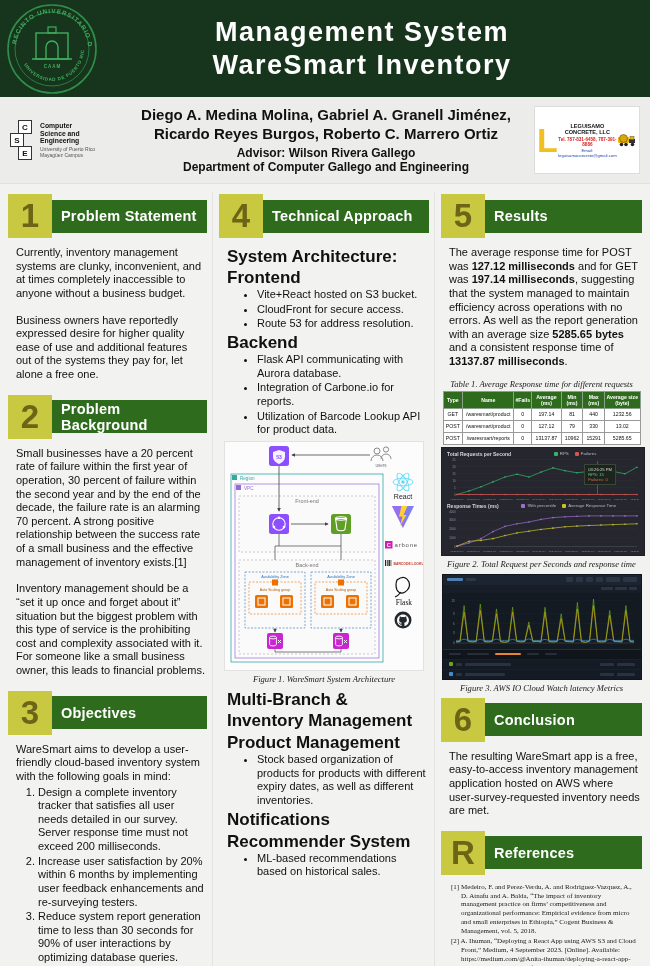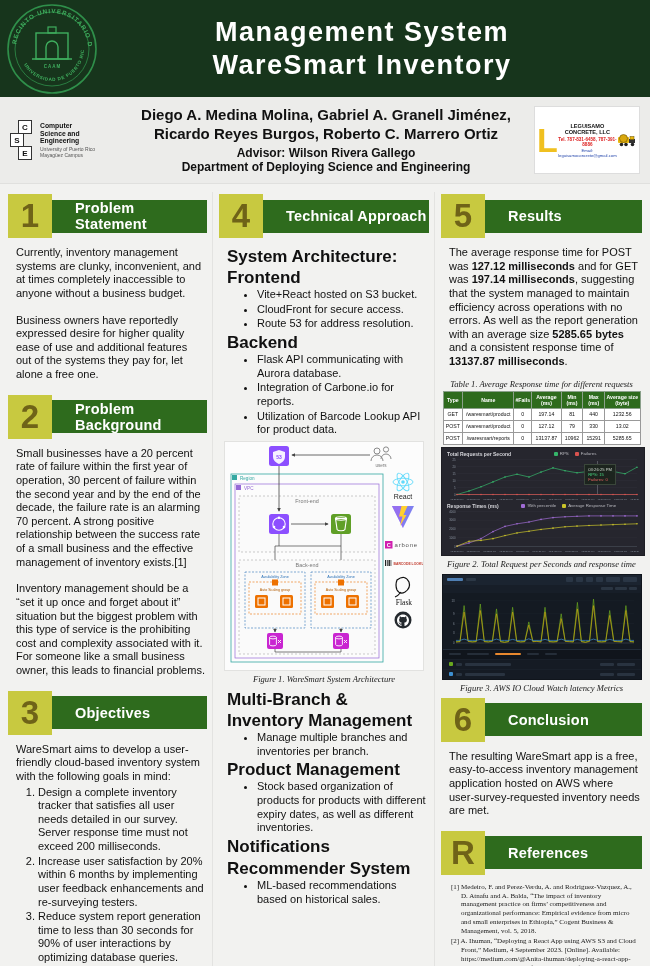--- a/index.html
+++ b/index.html
@@ -35,21 +35,21 @@
   
   .grid{display:grid;grid-template-columns:205px 216px 201px;gap:6px;padding:8px 8px 0 8px;}
   .col{min-width:0;}
   .col-1,.col-2{border-right:1px solid #e3e3e1;padding-right:5px;}
 
   
   .sec{display:flex;align-items:center;margin:2px 0 8px 0;}
   .badge{width:44px;height:44px;background:#c8c940;color:#6f6318;font-size:33px;font-weight:bold;
          display:flex;align-items:center;justify-content:center;flex:0 0 44px;}
   .bar{flex:1;height:33px;background:#2e6b1d;color:#fff;font-weight:bold;font-size:14.5px;
-       display:flex;align-items:center;padding-left:23px;letter-spacing:0.2px;}
+       display:flex;align-items:center;padding-left:9px;letter-spacing:0.2px;}
 
   .txt{font-size:11px;line-height:1.24;padding:0 2px 0 8px;}
   .txt p{margin:0 0 13px 0;}
   .txt-tight p{margin:0 0 10px 0;}
   ol.obj{margin:2px 0 0 0;padding-left:22px;}
   ol.obj li{margin-bottom:1px;}
   .inline-head{font-weight:bold;font-size:17px;}
   ul.bul{margin:0;padding-left:30px;}
   ul.bul li{margin-bottom:1px;}
   .feat{margin-bottom:1px;}
@@ -148,21 +148,21 @@
           <div>Mayagüez Campus</div>
         </div>
       </div>
     </div>
     <div class="authors">
       <div class="authors-main">
         <div>Diego A. Medina Molina, Gabriel A. Granell Jiménez,</div>
         <div>Ricardo Reyes Burgos, Roberto C. Marrero Ortiz</div>
       </div>
       <div class="authors-advisor">Advisor: Wilson Rivera Gallego</div>
-      <div class="authors-dept">Department of Deploying Science and Engineering</div>
+      <div class="authors-dept">Department of Computer Gallego and Engineering</div>
     </div>
     <div class="sponsor">
       <div class="sponsor-l">L</div>
       <div class="sponsor-txt">
         <div class="sponsor-name">LEGUISAMO CONCRETE, LLC</div>
         <div class="sponsor-phone">Tel. 787-831-6458, 787-391-8886</div>
         <div class="sponsor-email">Email: leguisamoconcrete@gmail.com</div>
       </div>
       <svg class="truck" width="20" height="16" viewBox="0 0 20 16">
         <rect x="1" y="5" width="11" height="6" rx="1" fill="#e8b70f"></rect>
@@ -369,23 +369,20 @@
             <circle cx="178" cy="178" r="8.5" fill="#24292e"></circle>
             <path d="M178 172.5 c-3.3 0 -6 2.6 -6 5.9 c0 2.6 1.7 4.8 4.1 5.6 c0.3 0 0.4 -0.1 0.4 -0.3 v-1.1 c-1.7 0.4 -2 -0.8 -2 -0.8 c-0.3 -0.7 -0.7 -0.9 -0.7 -0.9 c-0.5 -0.4 0 -0.4 0 -0.4 c0.6 0 0.9 0.6 0.9 0.6 c0.5 0.9 1.4 0.7 1.8 0.5 c0 -0.4 0.2 -0.7 0.4 -0.8 c-1.4 -0.2 -2.8 -0.7 -2.8 -3 c0 -0.7 0.2 -1.2 0.6 -1.6 c0 -0.2 -0.3 -0.8 0.1 -1.6 c0 0 0.5 -0.2 1.7 0.6 c0.5 -0.1 1 -0.2 1.5 -0.2 c0.5 0 1 0.1 1.5 0.2 c1.2 -0.8 1.7 -0.6 1.7 -0.6 c0.4 0.8 0.1 1.4 0.1 1.6 c0.4 0.4 0.6 0.9 0.6 1.6 c0 2.3 -1.4 2.8 -2.8 3 c0.2 0.2 0.4 0.6 0.4 1.2 v1.7 c0 0.2 0.1 0.3 0.4 0.3 c2.4 -0.8 4.1 -3 4.1 -5.6 c0 -3.3 -2.7 -5.9 -6 -5.9 z" fill="#fff"></path>
           </g>
         </svg>
       </div>
       <div class="caption">Figure 1. WareSmart System Architecture</div>
 
       <div class="txt">
         <div class="feat">
           <div class="inline-head">Multi-Branch &amp; Inventory Management</div>
-          <ul class="bul">
-              <li>Manage multiple branches and inventories per branch.</li>
-            </ul>
         </div>
         <div class="feat">
           <div class="inline-head">Product Management</div>
           <ul class="bul">
               <li>Stock based organization of products for products with different expiry dates, as well as different inventories.</li>
             </ul>
         </div>
         <div class="feat">
           <div class="inline-head">Notifications</div>
         </div>

